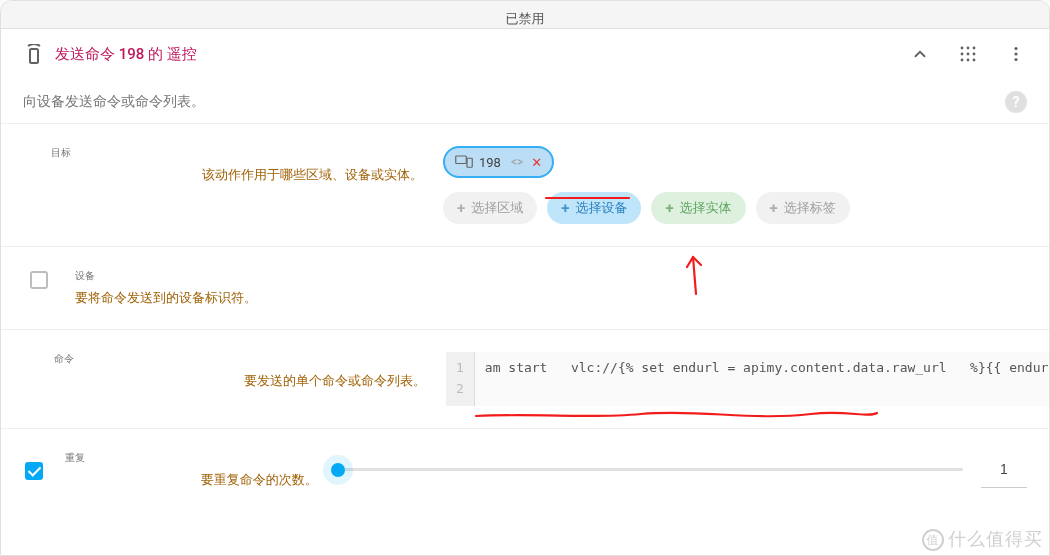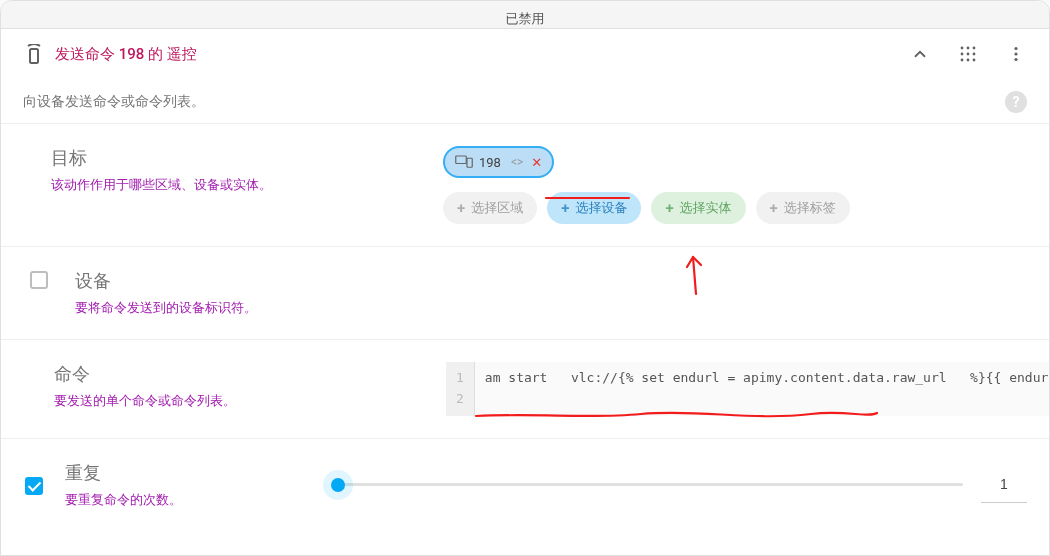--- a/index.html
+++ b/index.html
@@ -50,22 +50,22 @@
     display: flex;
     padding: 22px 22px;
     border-bottom: 1px solid #eee;
     gap: 20px;
     min-height: 80px;
   }
   .section-left {
     width: 400px;
     flex-shrink: 0;
   }
-  .field-label { color: #757575; font-size: 18px; margin-bottom: 6px; }
-  .field-sub { color: #a21caf; font-size: 13px; }
+  .field-label { color: #757575; font-size: 10px; margin-bottom: 6px; }
+  .field-sub { color: #a16207; font-size: 13px; text-align: right; }
   .section-right { flex: 1; display: flex; flex-direction: column; align-items: flex-start; gap: 14px; }
   .chips-row { display: flex; gap: 10px; flex-wrap: wrap; }
   .chip {
     display: inline-flex;
     align-items: center;
     height: 32px;
     border-radius: 16px;
     padding: 0 14px;
     font-size: 13px;
     gap: 6px;
@@ -245,14 +245,17 @@
 
       <path d="M545 197 L628 197"></path>
 
       <path d="M695 293 L692 256"></path>
       <path d="M692 256 L686 266 M692 256 L700 264"></path>
 
       <path d="M475 415 C540 412 590 418 640 413 C700 408 750 420 810 413 C845 409 868 417 876 412"></path>
     </g>
   </svg>
 
+  <div class="watermark">
+    <span class="circ">值</span><span>什么值得买</span>
+  </div>
 
 </div>
 
 </body></html>

